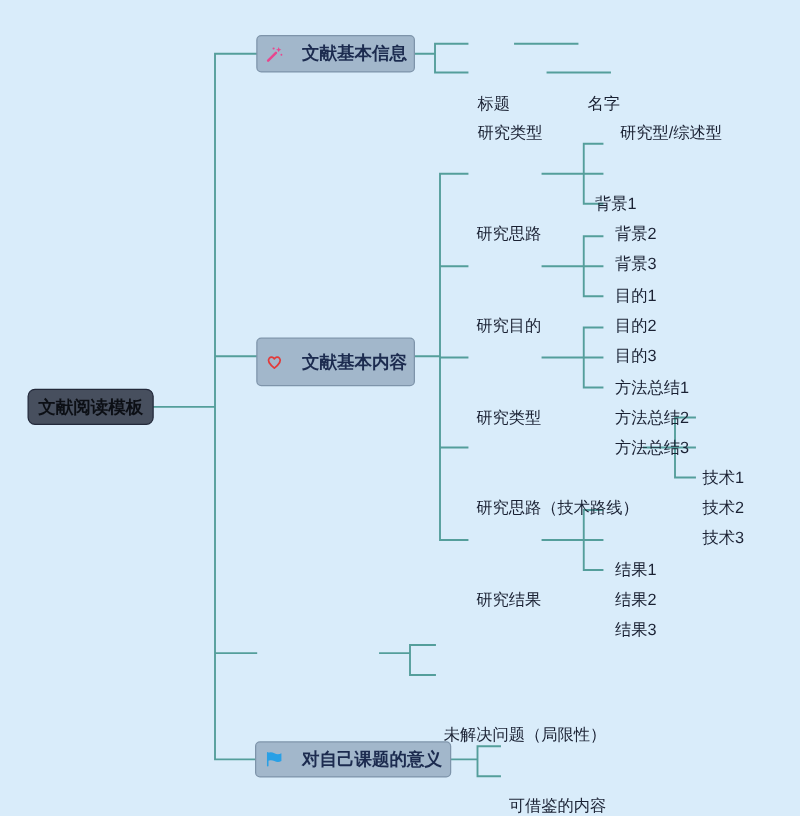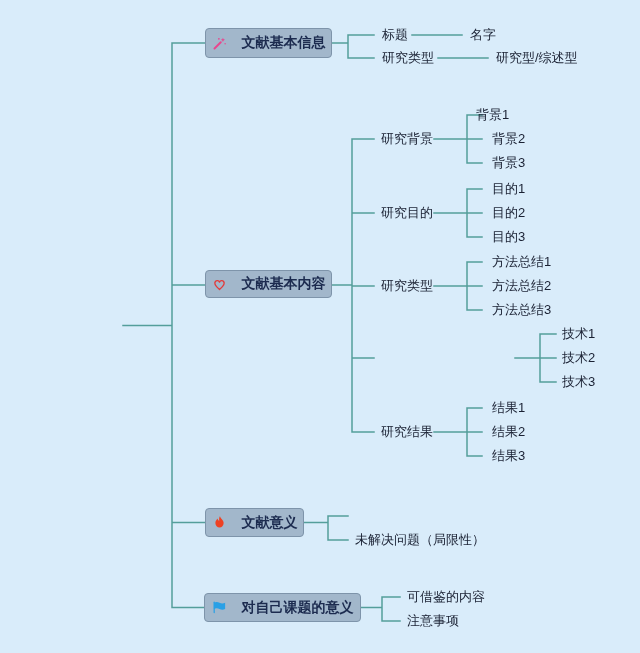--- a/index.html
+++ b/index.html
@@ -23,21 +23,21 @@
     background:var(--branch-box-bg,#a2b7cb);
     border:1px solid var(--branch-box-border,#7e94aa);
     border-radius:4px;
     color:var(--branch-text,#1c2b4f);
     font-size:14px;font-weight:bold;
   }
   .branchbox svg{flex:0 0 auto;}
   .lbl{
     position:absolute;transform:translateY(-50%);
     font-size:13px;color:var(--label-text,#1a2133);
-    white-space:nowrap;line-height:16px;
+    white-space:nowrap;line-height:16px;margin-top:48px;
   }
 </style>
 </head>
 <body>
 
 <div id="canvas">
 
   <svg class="wires" viewBox="0 0 640 653">
     <g fill="none" style="stroke:var(--connector,#549e9b)" stroke-width="1.5" stroke-linecap="square">
 
@@ -56,60 +56,58 @@
       <path d="M515 358 H556 M540 334 V382 M540 334 H556 M540 382 H556"></path>
 
       <path d="M434 432 H482 M467 408 V456 M467 408 H482 M467 456 H482"></path>
 
       <path d="M304 522.5 H328 M328 516 V540 M328 516 H348 M328 540 H348"></path>
 
       <path d="M357 607.5 H382 M382 597 V621 M382 597 H400 M382 621 H400"></path>
     </g>
   </svg>
 
+  <div class="node rootbox" style="left:22px;top:311px;width:101px;height:29px">
+    <span>文献阅读模板</span>
+  </div>
 
   <div class="node branchbox" style="left:205px;top:28px;width:127px;height:30px">
     <svg width="15" height="15" viewBox="0 0 24 24">
       <g style="stroke:var(--magic-wand,#e8468e);fill:var(--magic-wand,#e8468e)">
         <path d="M4 20 L14 10" stroke-width="3.2" stroke-linecap="round" fill="none"></path>
         <path d="M17.5 2.6 l1 2.4 2.4 1 -2.4 1 -1 2.4 -1 -2.4 -2.4 -1 2.4 -1 z" stroke="none"></path>
         <circle cx="11" cy="4.5" r="1.4" stroke="none"></circle>
         <circle cx="21" cy="12.5" r="1.2" stroke="none"></circle>
       </g>
     </svg>
     <span>文献基本信息</span>
   </div>
 
-  <div class="node branchbox" style="left:205px;top:270px;width:127px;height:28px">
+  <div class="node branchbox" style="left:205px;top:270px;width:127px;height:39px">
     <svg width="15" height="15" viewBox="0 0 24 24">
       <path d="M12 20 C5 14.2 3 10.2 5.4 7.3 C7.4 5 10.6 5.5 12 8.2 C13.4 5.5 16.6 5 18.6 7.3 C21 10.2 19 14.2 12 20 Z" fill="none" style="stroke:var(--heart,#e23b3b)" stroke-width="2.2" stroke-linejoin="round"></path>
     </svg>
     <span>文献基本内容</span>
   </div>
 
-  <div class="node branchbox" style="left:205px;top:508px;width:99px;height:29px">
-    <svg width="15" height="15" viewBox="0 0 24 24">
-      <path d="M12.6 1.8 c1.3 3.8 6 6 6 10.8 0 4.2-3 7.2-6.6 7.2 -3.6 0-6.6-3-6.6-7.2 0-3.2 2-4.9 3.3-7.1 .5 1.9 1.4 3 2.9 3.6 -.5-2.8-.2-5 1-7.3 z" style="fill:var(--flame,#ee4123)"></path>
-    </svg>
-    <span>文献意义</span>
-  </div>
 
   <div class="node branchbox" style="left:204px;top:593px;width:157px;height:29px">
     <svg width="15" height="15" viewBox="0 0 24 24">
       <path d="M3 4.2 C6 2.6 9 2.6 12 4.2 C15 5.8 18 5.8 21 4.2 L21 14.2 C18 15.8 15 15.8 12 14.2 C9 12.6 6 12.6 3 14.2 Z" style="fill:var(--flag,#29a0e6)"></path>
       <path d="M3.5 3.5 V20" style="stroke:var(--flag,#29a0e6)" stroke-width="2" stroke-linecap="round"></path>
     </svg>
     <span>对自己课题的意义</span>
   </div>
 
   <div class="lbl" style="left:382px;top:35px">标题</div>
   <div class="lbl" style="left:382px;top:58px">研究类型</div>
-  <div class="lbl" style="left:381px;top:139px">研究背景</div>
+  <div class="lbl" style="left:381px;top:139px">研究思路</div>
   <div class="lbl" style="left:381px;top:213px">研究目的</div>
   <div class="lbl" style="left:381px;top:286px">研究类型</div>
+  <div class="lbl" style="left:381px;top:358px">研究思路（技术路线）</div>
   <div class="lbl" style="left:381px;top:432px">研究结果</div>
   <div class="lbl" style="left:355px;top:540px">未解决问题（局限性）</div>
   <div class="lbl" style="left:407px;top:597px">可借鉴的内容</div>
   <div class="lbl" style="left:407px;top:621px">注意事项</div>
 
   <div class="lbl" style="left:470px;top:35px">名字</div>
   <div class="lbl" style="left:496px;top:58px">研究型/综述型</div>
 
   <div class="lbl" style="left:476px;top:115px">背景1</div>
   <div class="lbl" style="left:492px;top:139px">背景2</div>

